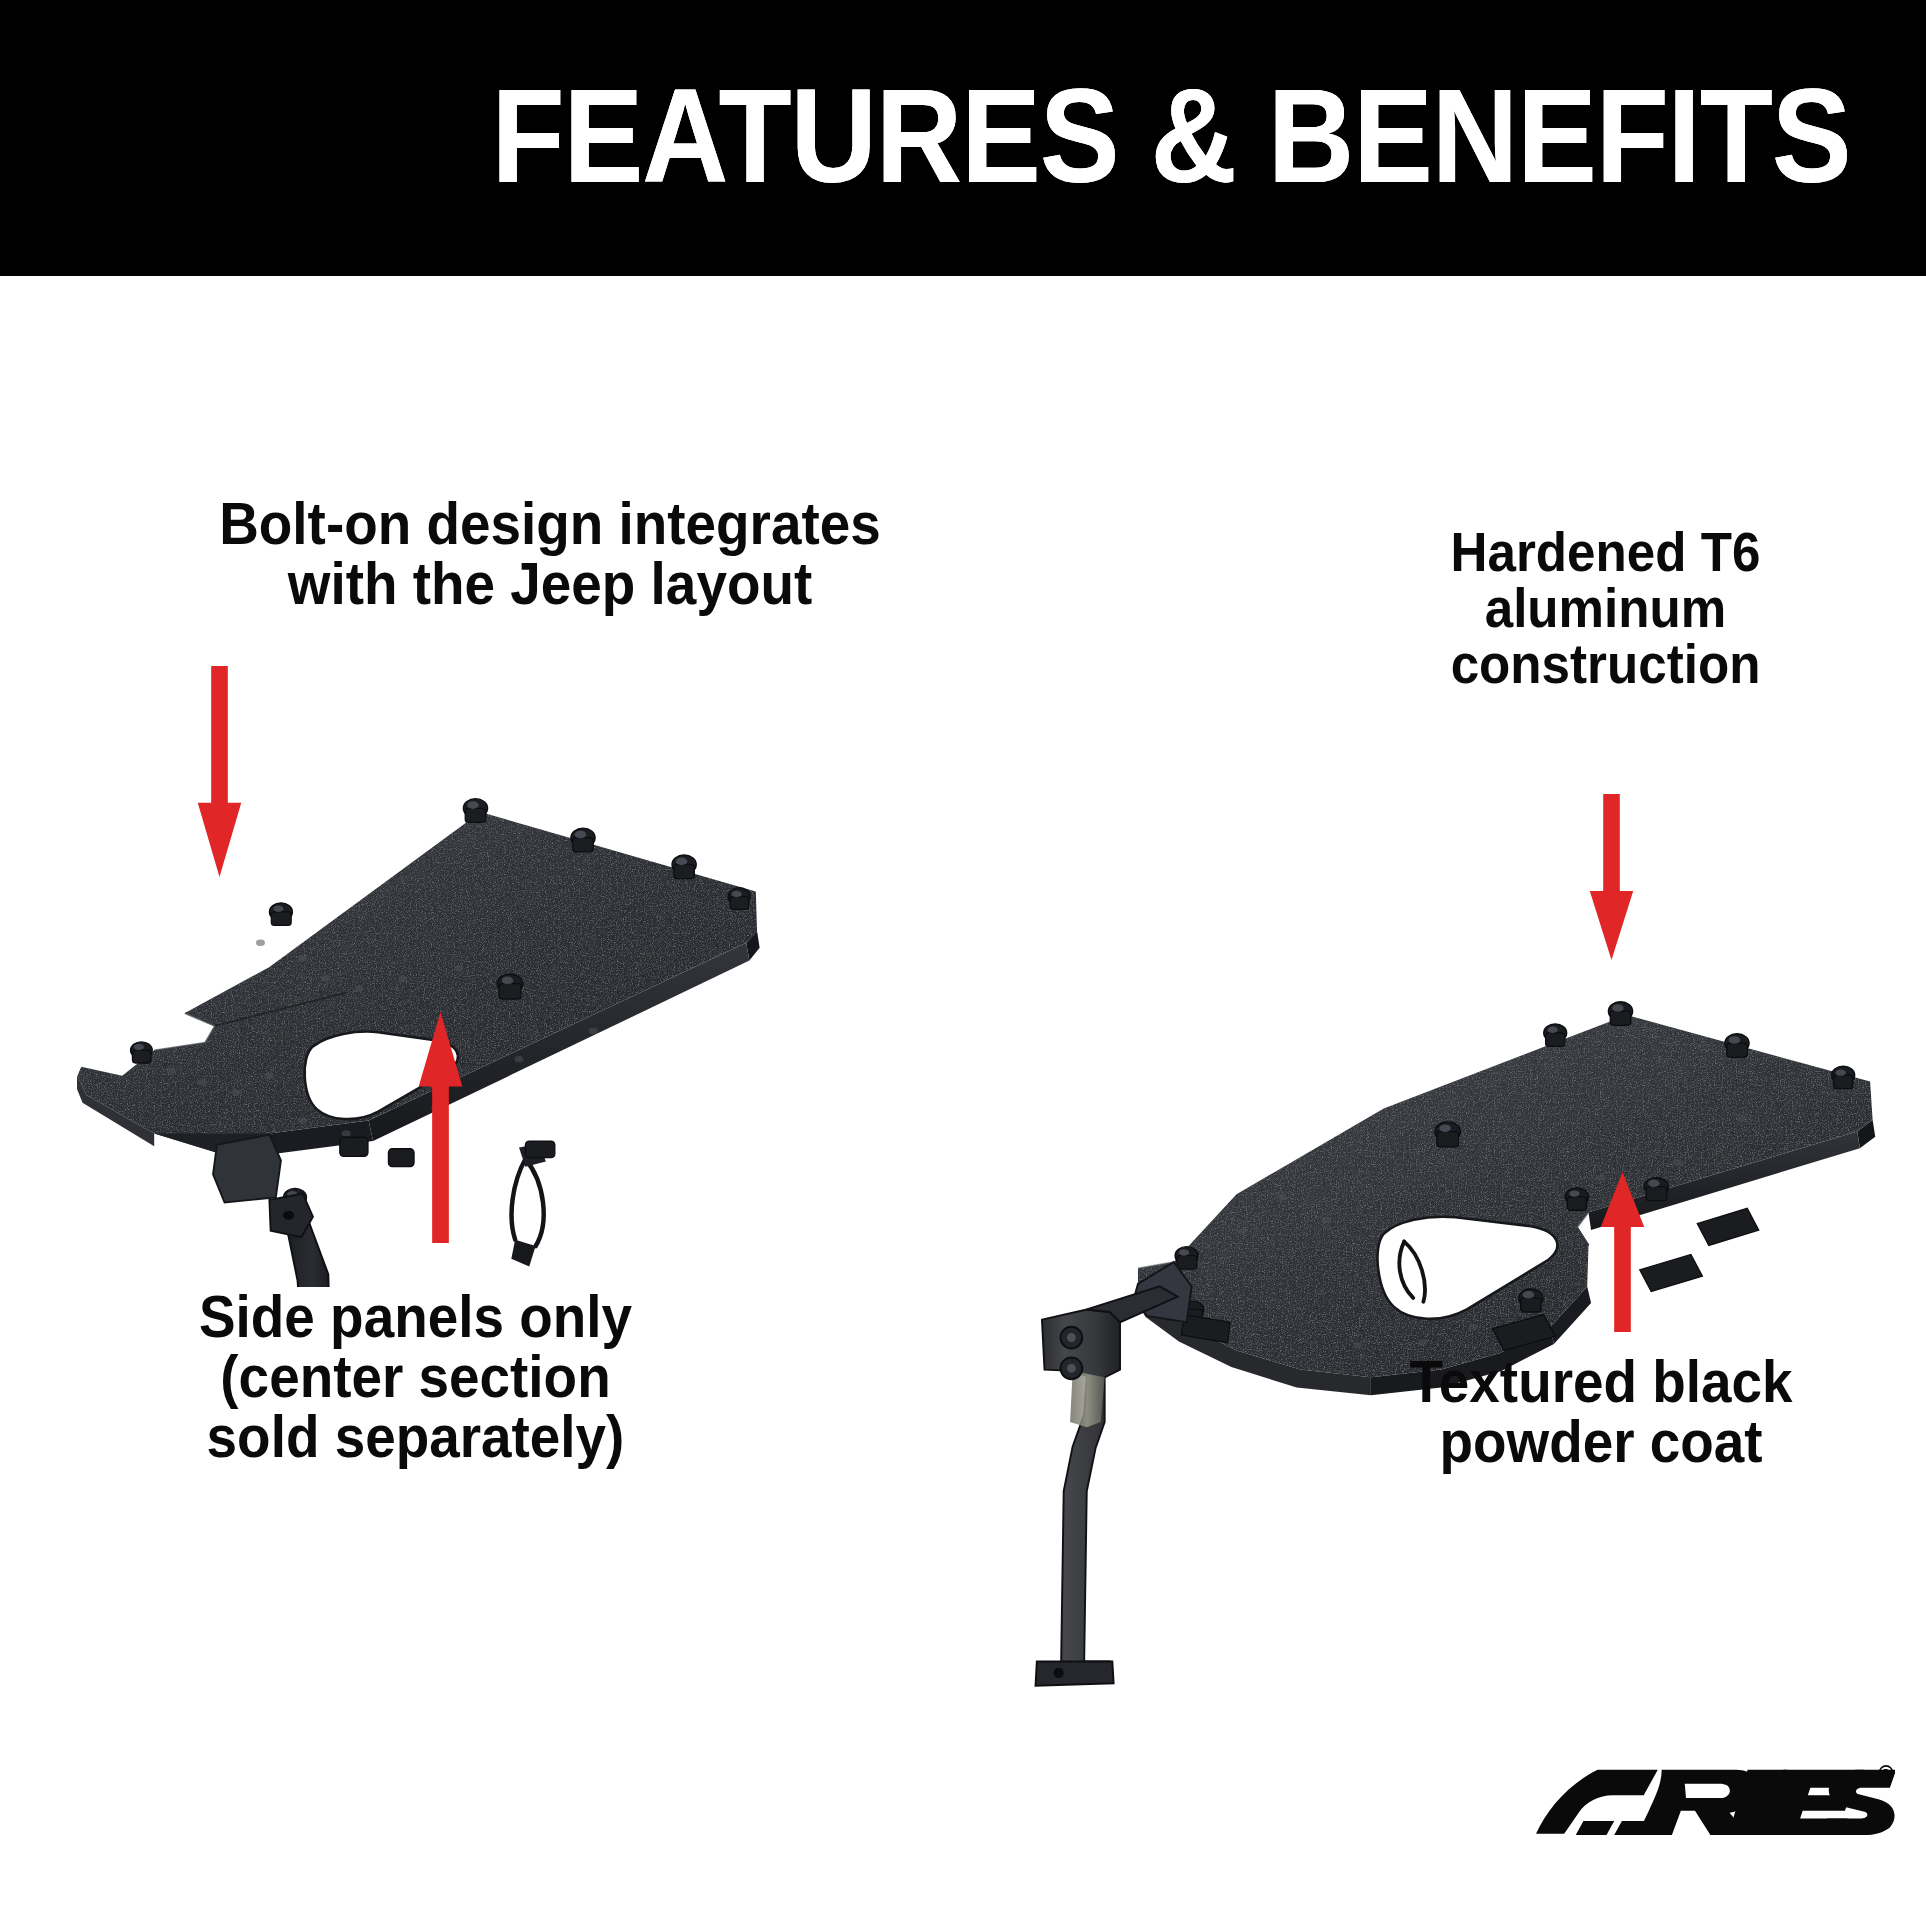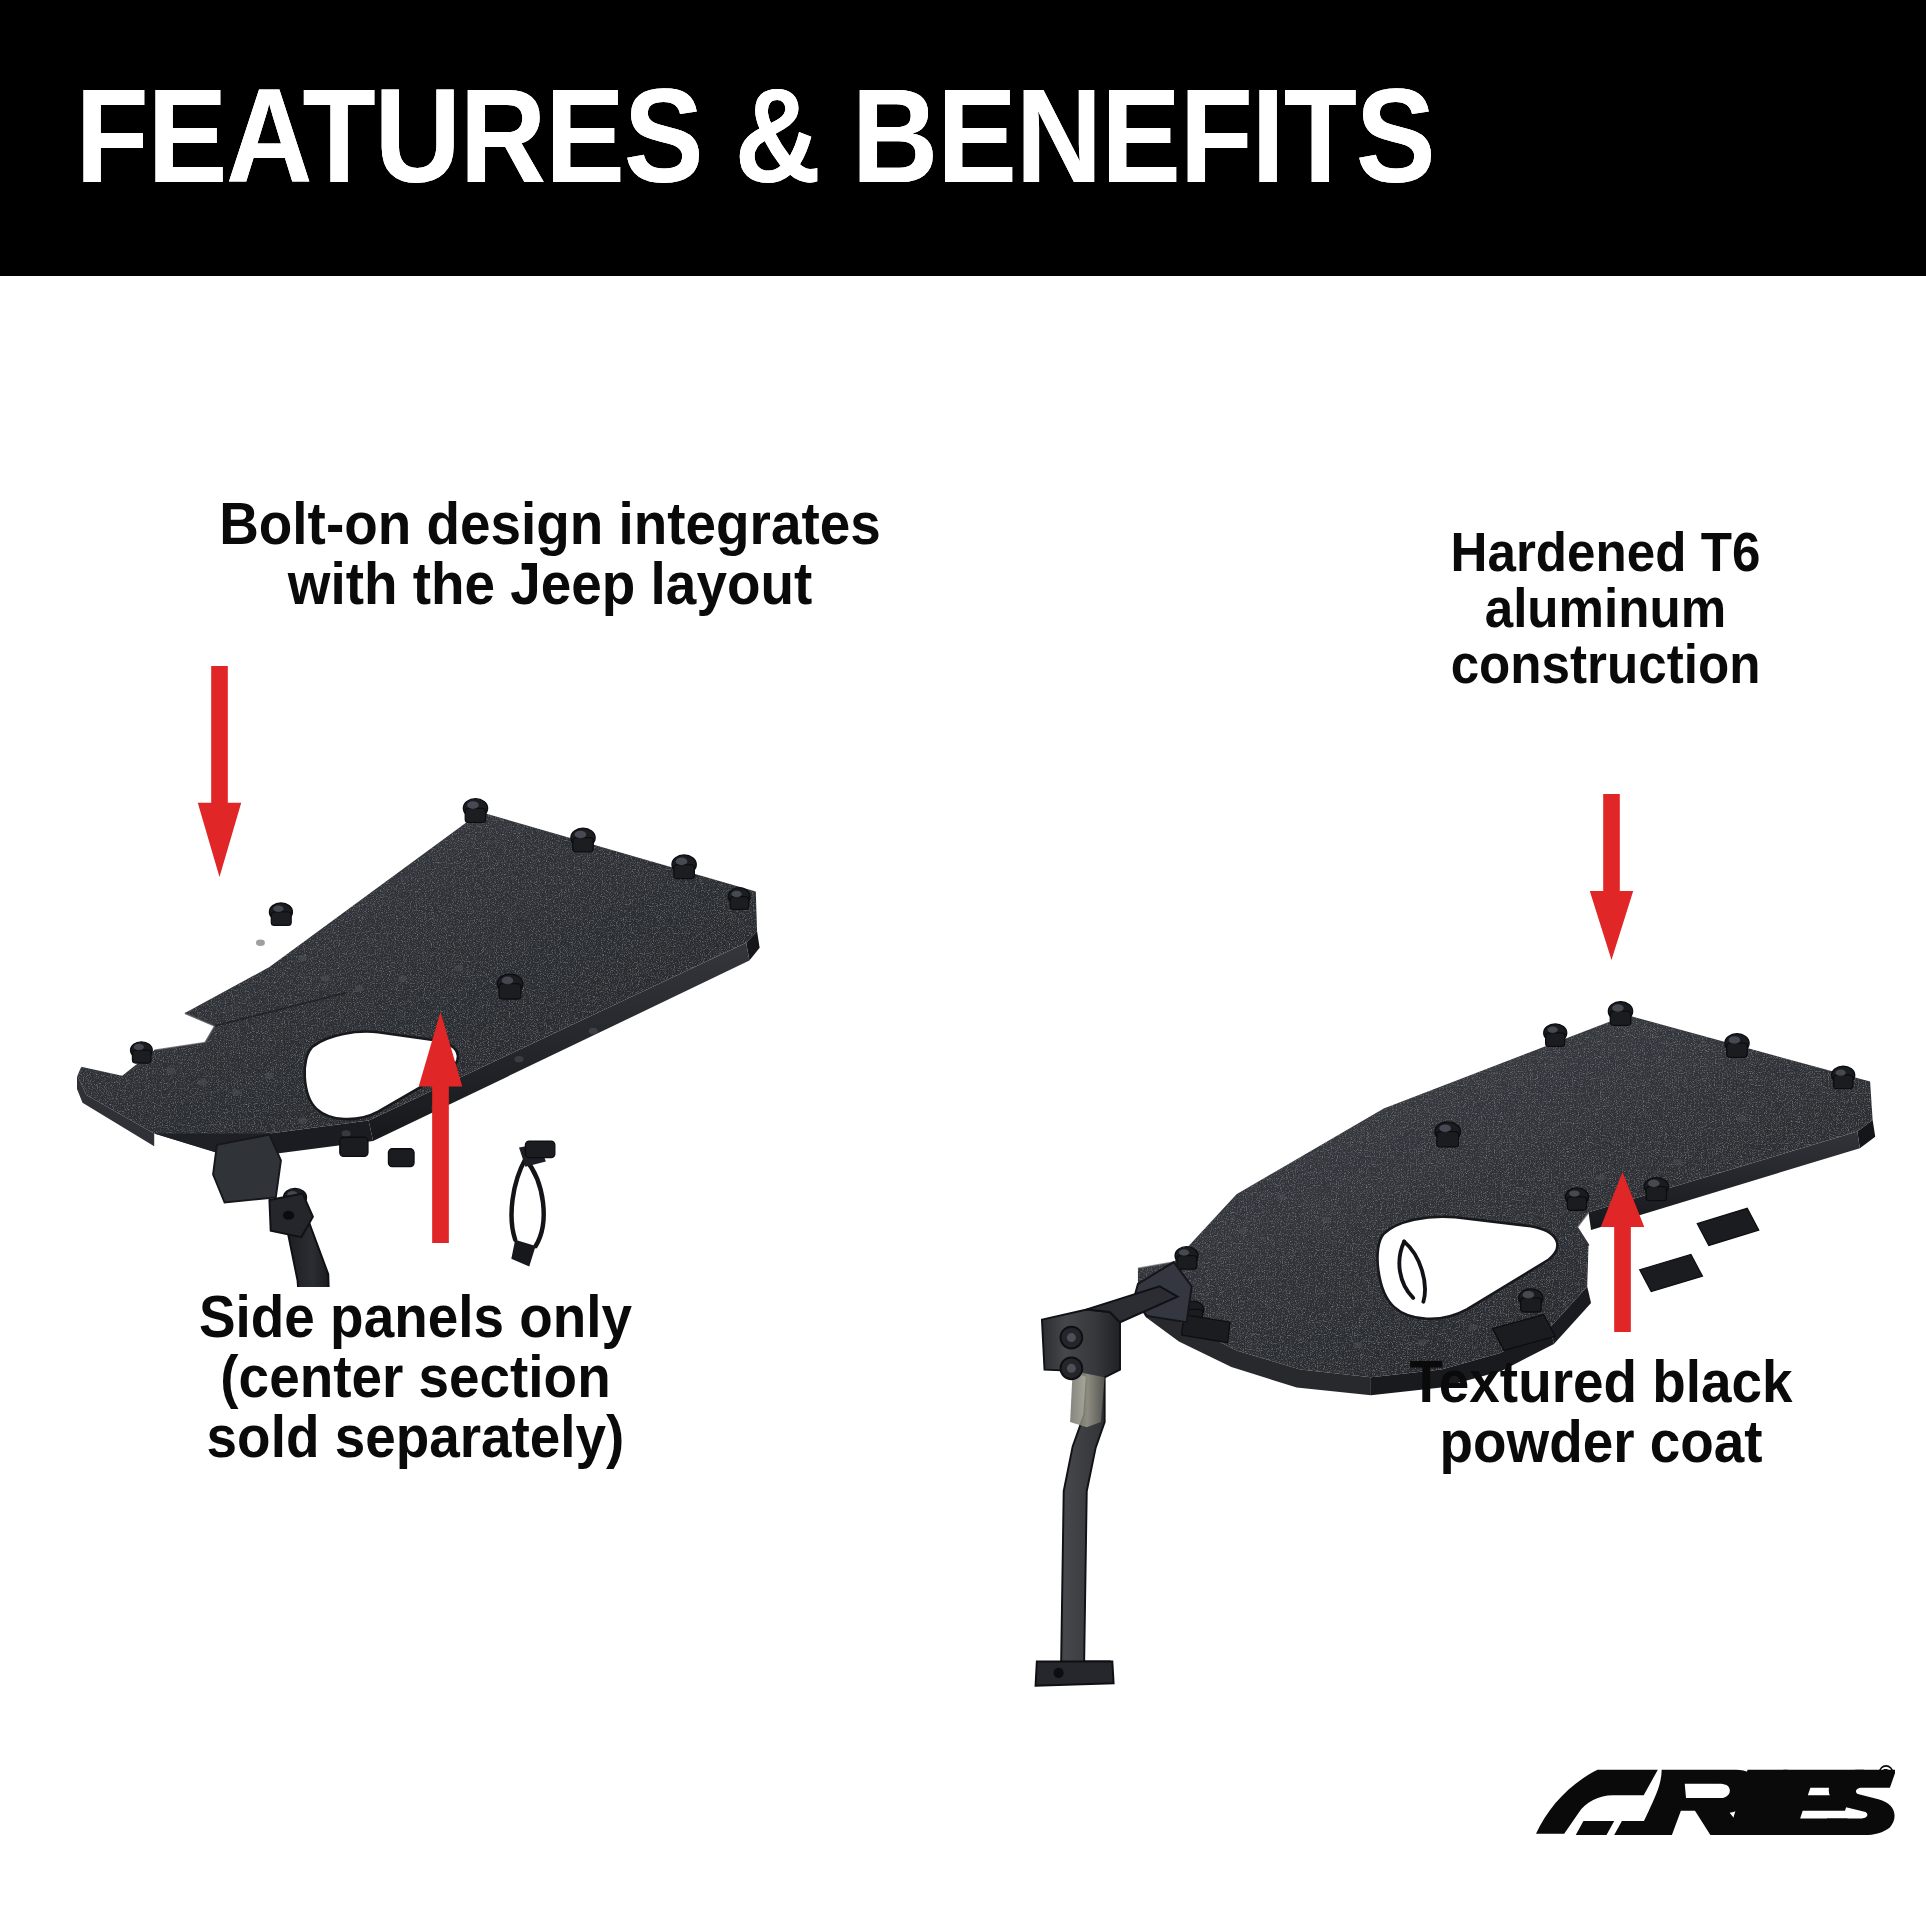--- a/index.html
+++ b/index.html
@@ -9,21 +9,21 @@
     font-family:"Liberation Sans", sans-serif;
     overflow:hidden;
     position:relative;
   }
   .canvas{position:absolute;inset:0;background:#fff;}
 
   
   .header-band{
     position:absolute;left:0;top:0;width:1926px;height:276px;
     background:#000000;
-    display:flex;align-items:center;justify-content:flex-start;
+    display:flex;align-items:center;justify-content:flex-end;
   }
   .header-title{
     color:#ffffff;
     font-family:"Liberation Sans Narrow","Liberation Sans",sans-serif;
     font-weight:bold;
     font-size:133px;
     line-height:1;
     letter-spacing:-1.3px;
     transform:scaleX(0.90);
     transform-origin:center center;

